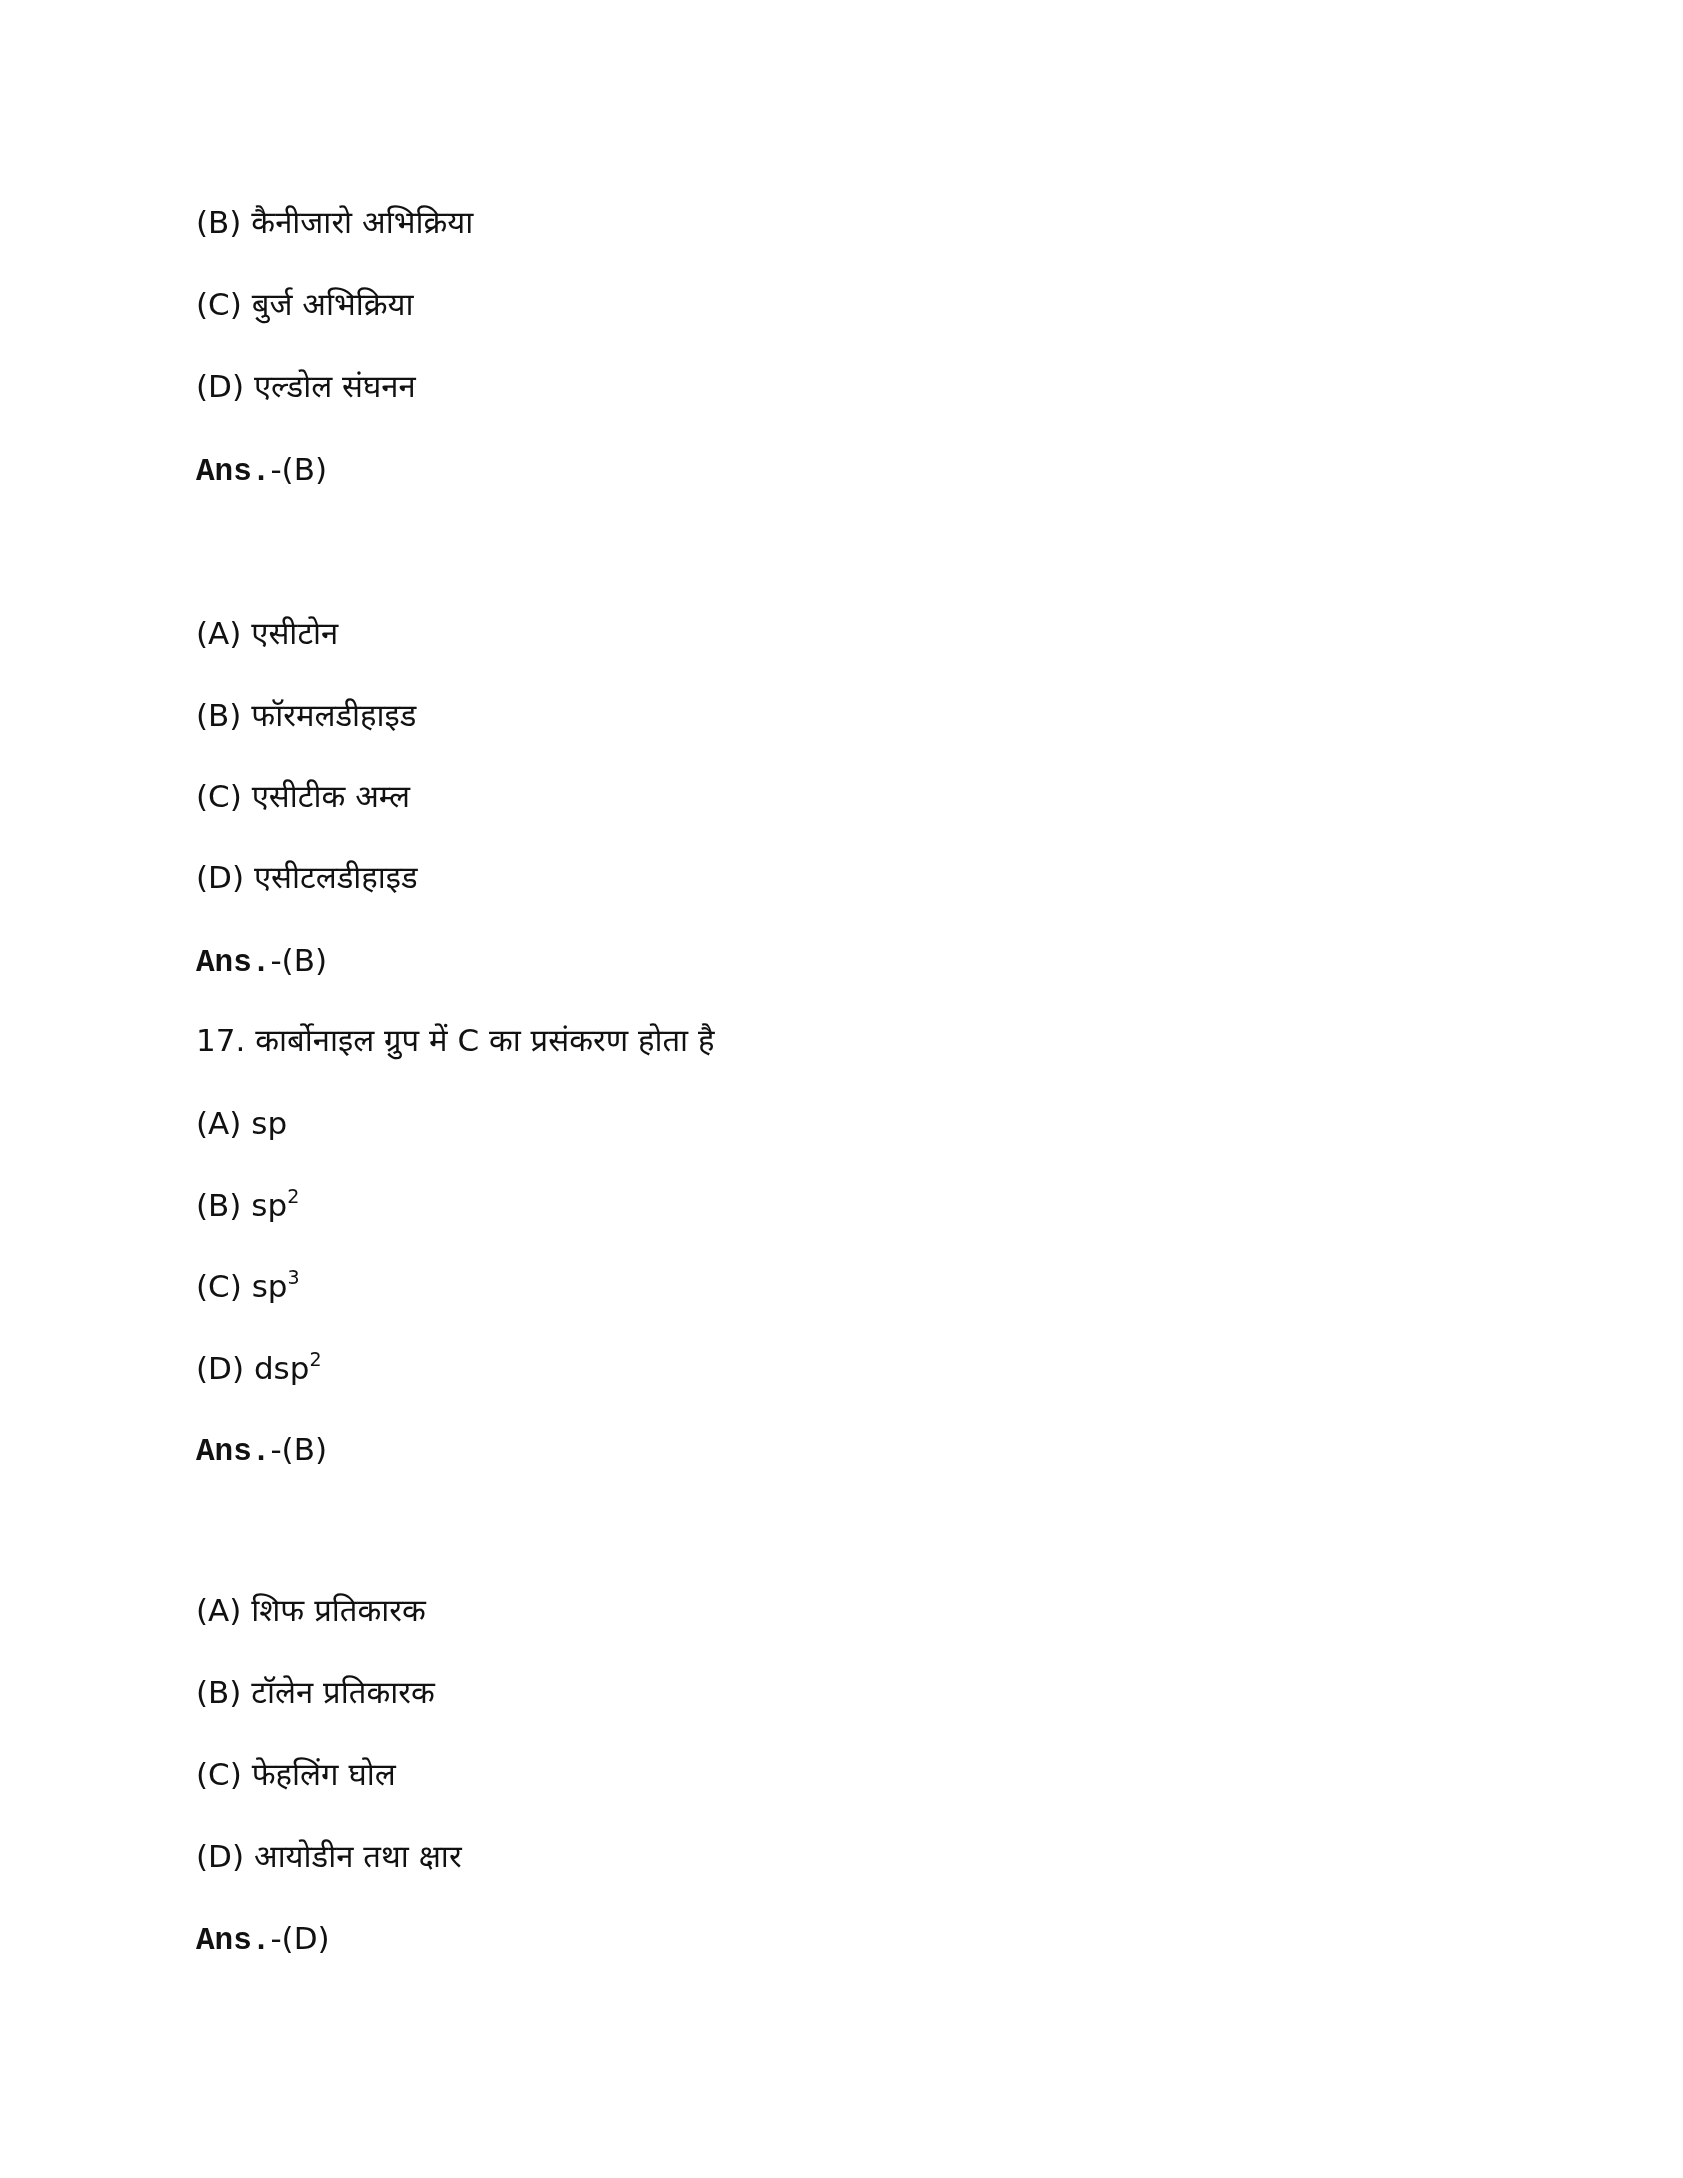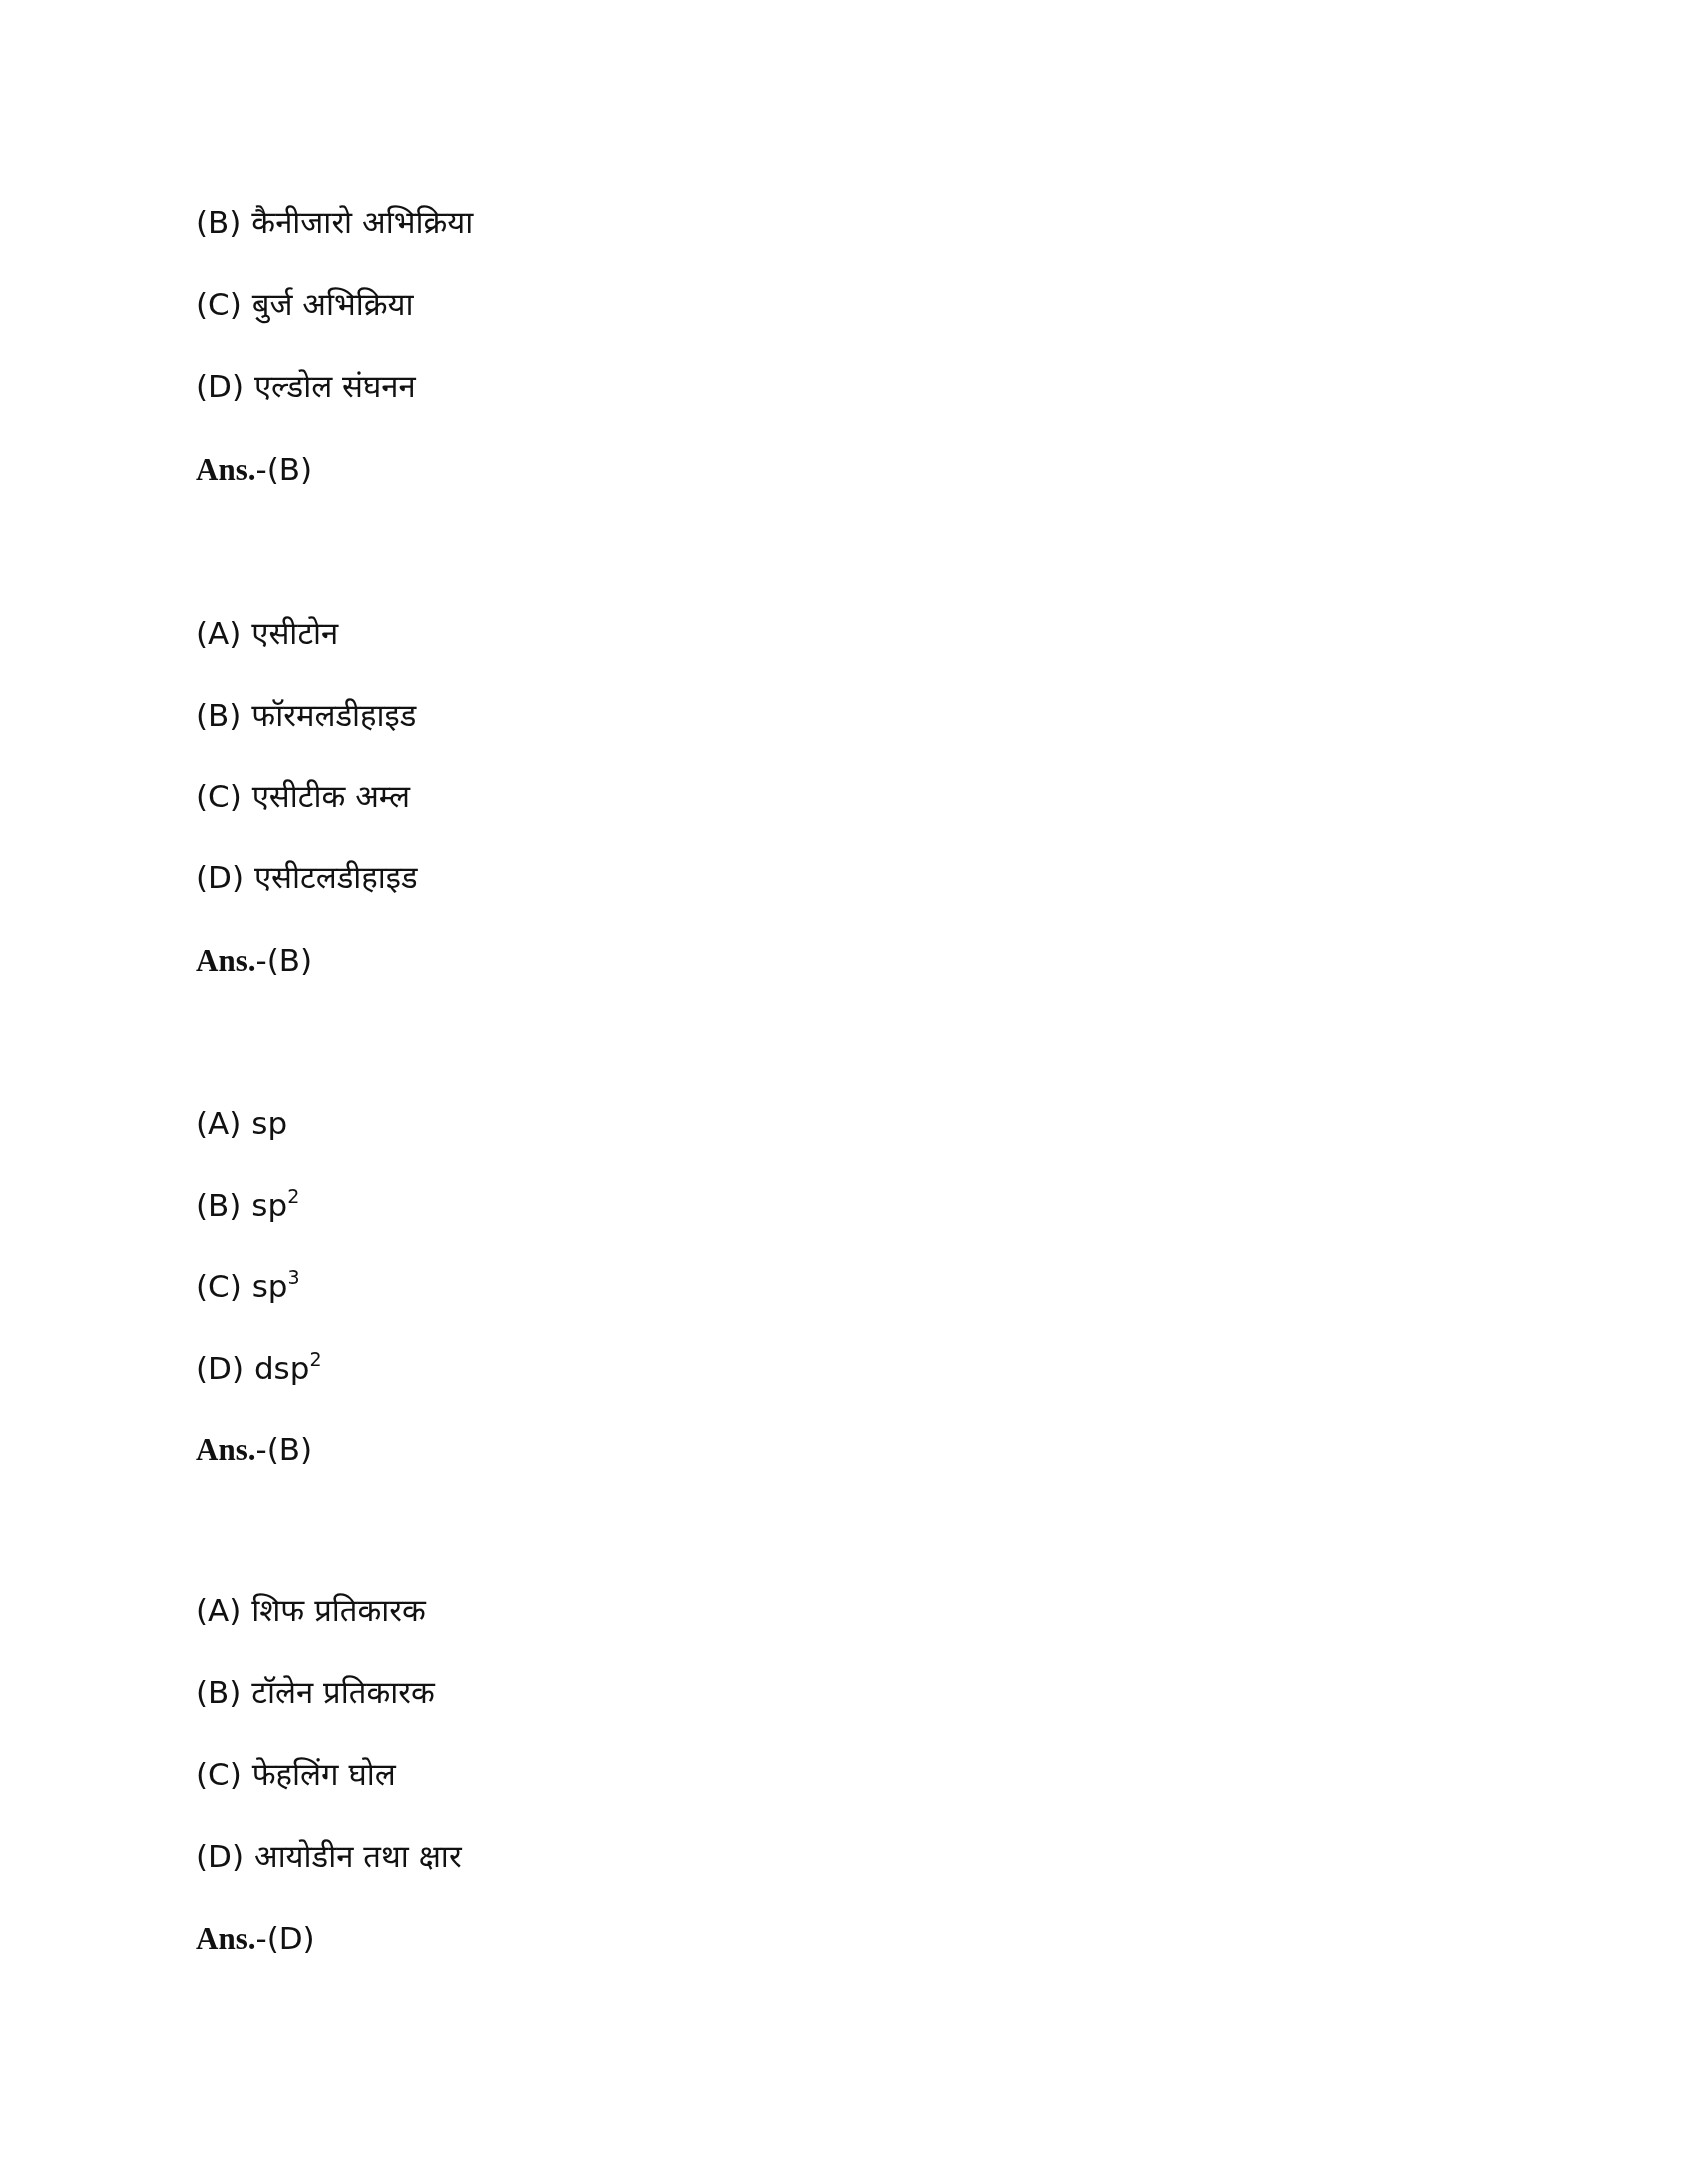--- a/index.html
+++ b/index.html
@@ -25,21 +25,21 @@
     .line {
       position: absolute;
       left: 196px;
       height: 50px;
       line-height: 50px;
       font-size: 31px;
       white-space: nowrap;
     }
     .ans-label {
       font-weight: bold;
-      font-family: Liberation Serif, serif;
+      font-family: Liberation Mono, monospace;
     }
     .ans-value {
       font-weight: normal;
     }
     sup {
       font-size: 19px;
       vertical-align: 13px;
       line-height: 0;
     }
   </style>
@@ -77,20 +77,21 @@
     <span>एसीटीक अम्ल</span>
   </div>
   <div class="line" style="top:848px">
     <span>(D)</span>
     <span>एसीटलडीहाइड</span>
   </div>
   <div class="line" style="top:931px">
     <span class="ans-label">Ans.</span><span class="ans-value">-(B)</span>
   </div>
 
+  <div class="line" style="top:1011px">17. कार्बोनाइल ग्रुप में C का प्रसंकरण होता है</div>
   <div class="line" style="top:1094px">
     <span>(A)</span>
     <span>sp</span><sup></sup>
   </div>
   <div class="line" style="top:1176px">
     <span>(B)</span>
     <span>sp</span><sup>2</sup>
   </div>
   <div class="line" style="top:1257px">
     <span>(C)</span>

